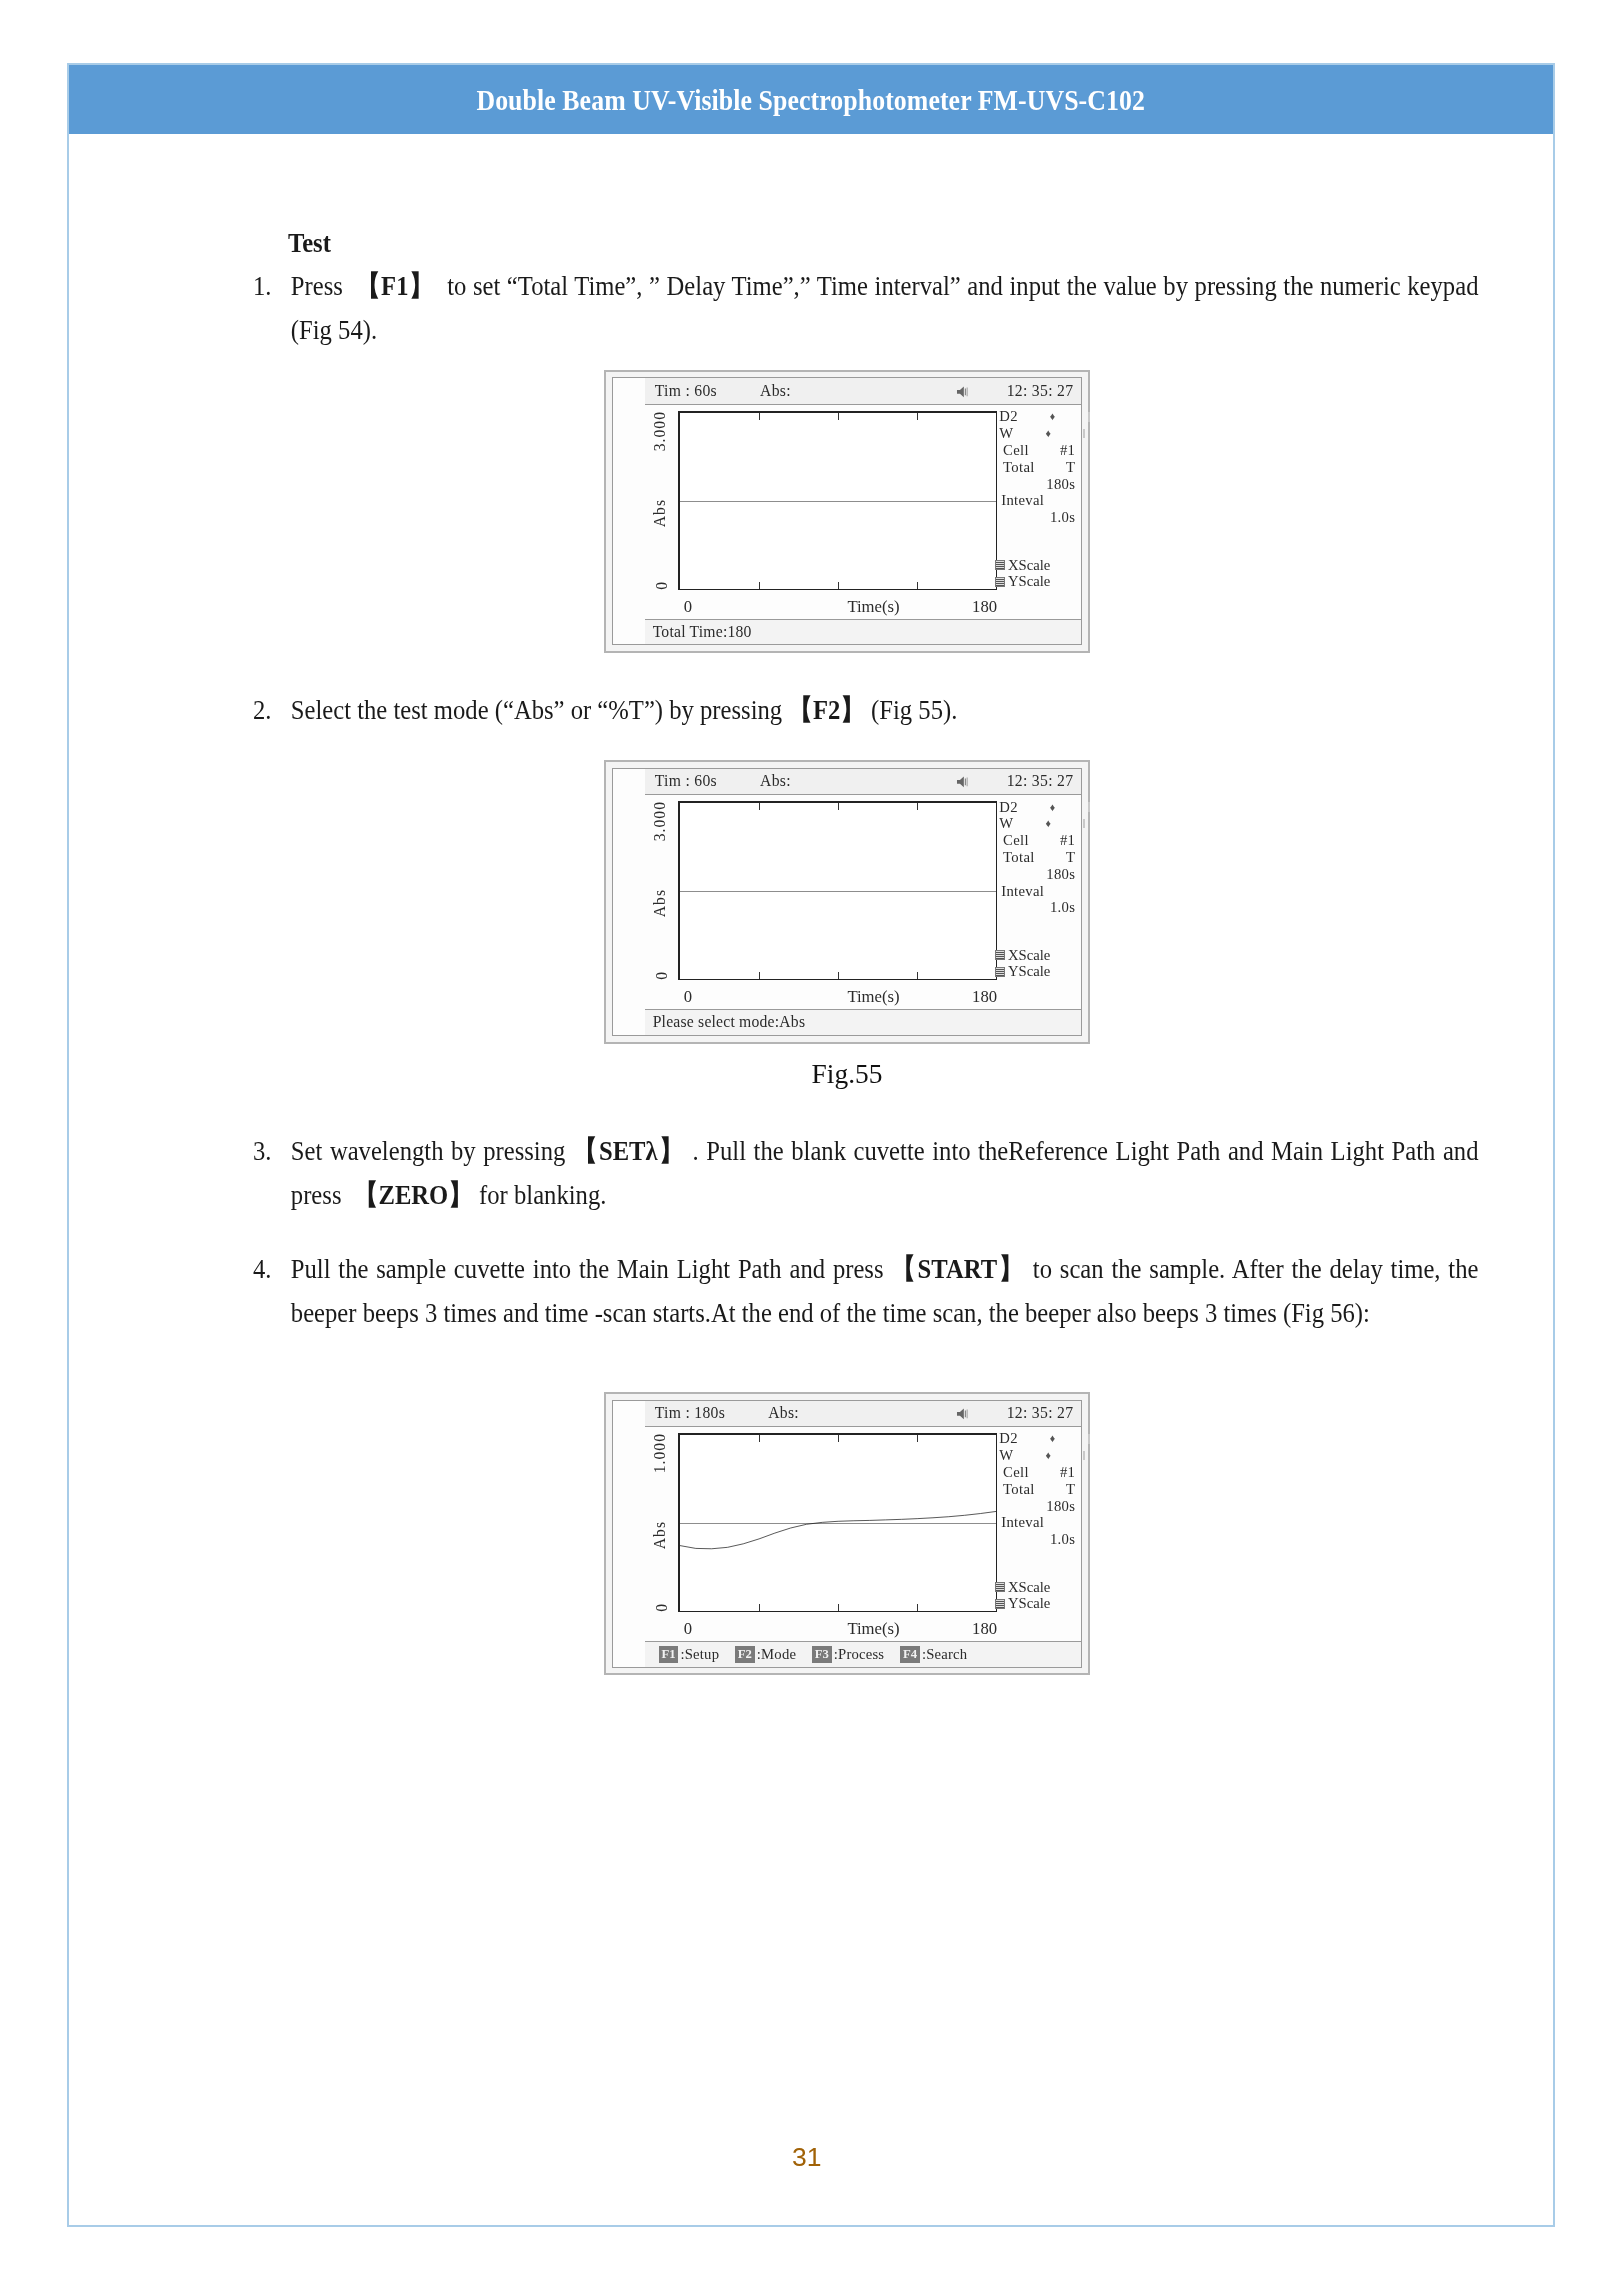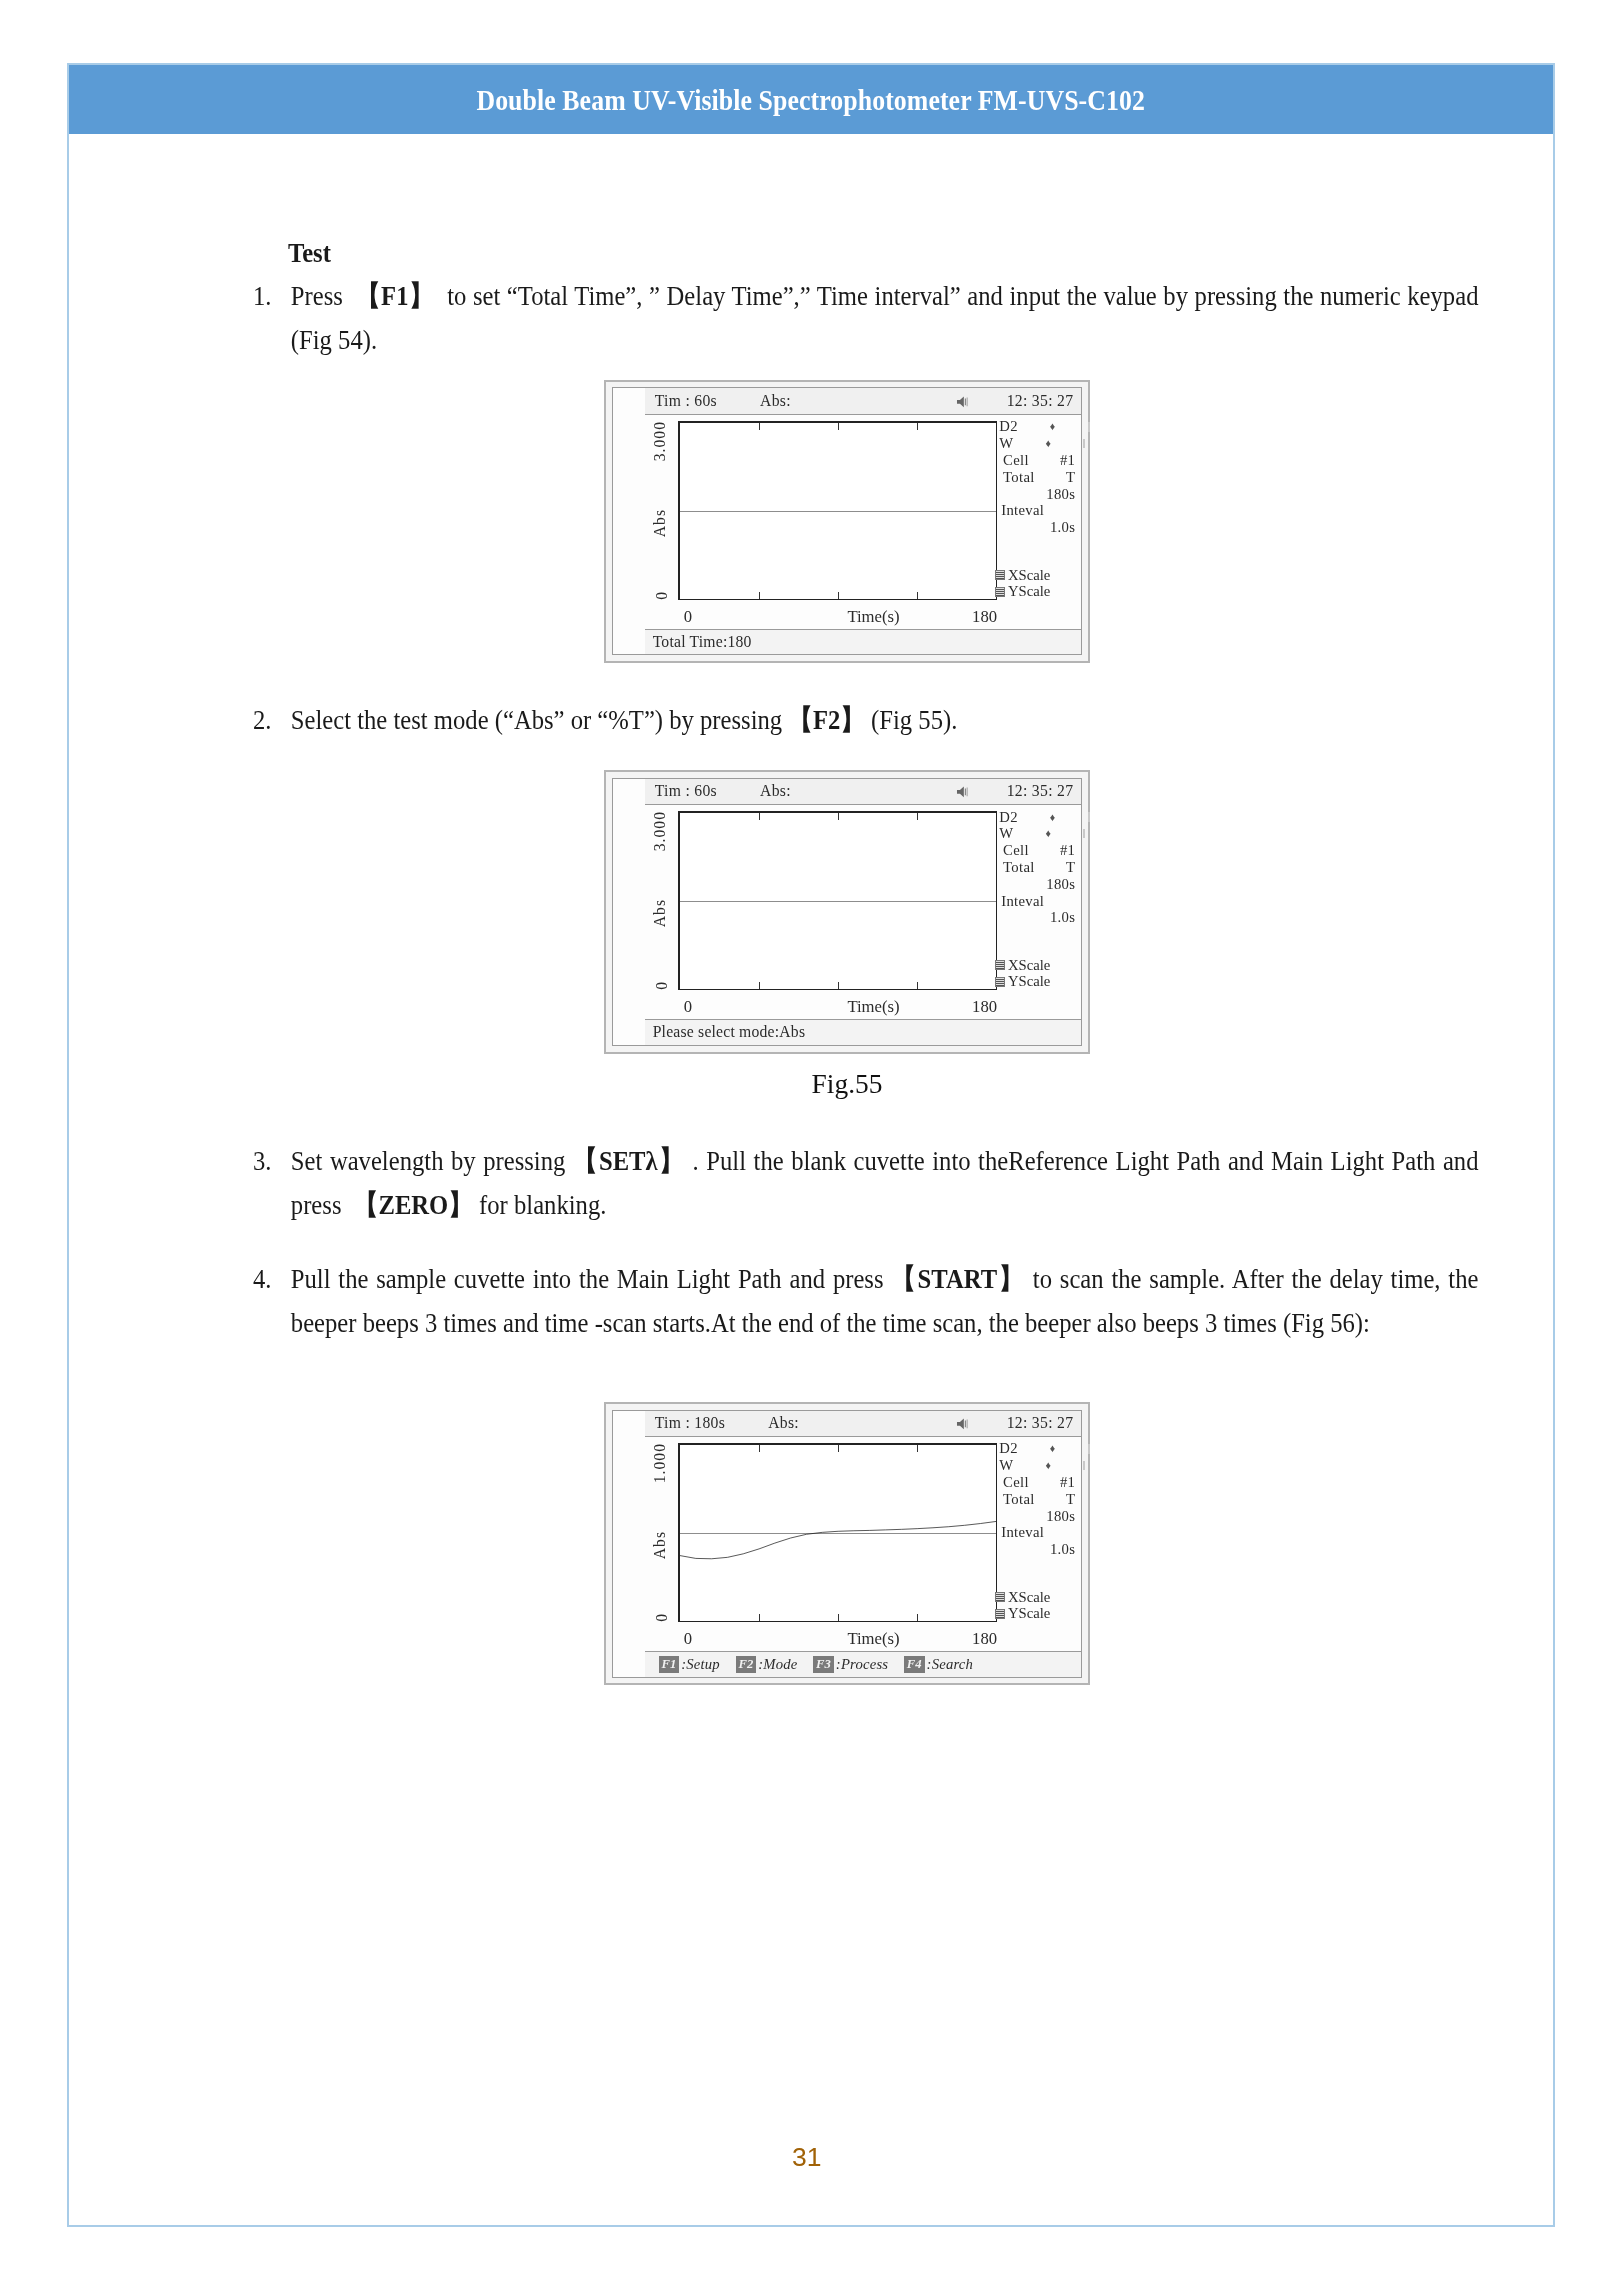--- a/index.html
+++ b/index.html
@@ -46,21 +46,21 @@
     font-size: 30px;
     letter-spacing: 0.1px;
     transform: scaleX(0.86);
     white-space: nowrap;
   }
 
   
   .content {
     position: absolute;
     left: 253px;
-    top: 233px;
+    top: 223px;
     width: 1188px;
   }
 
   .body-text {
     font-family: "Liberation Serif", serif;
     font-size: 28px;
     line-height: 44px;
     color: #1a1a1a;
     transform: scaleX(0.88);
     transform-origin: left top;
@@ -277,21 +277,20 @@
     font-size: 15.7px;
     padding-left: 7.8px;
     letter-spacing: 0.2px;
   }
   .fkey-bar {
     display: flex;
     align-items: center;
     gap: 0px;
     font-size: 14.7px;
     padding-left: 5.9px;
-    font-style: italic;
   }
   .fkey-group { display: flex; align-items: center; margin-right: 15.7px; }
   .fkey-tag {
     background: #7a7a7a;
     color: #f2f2f2;
     font-size: 12.7px;
     font-weight: bold;
     padding: 1px 2.9px;
     margin-right: 2px;
     letter-spacing: 0px;

